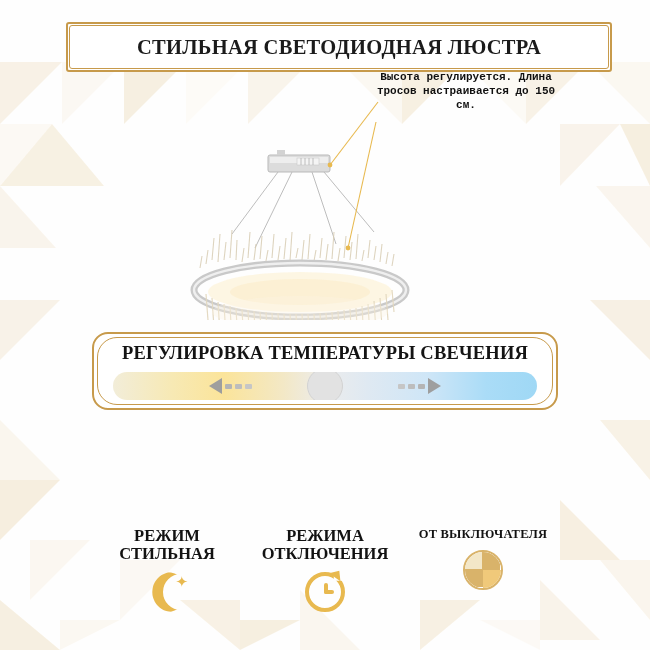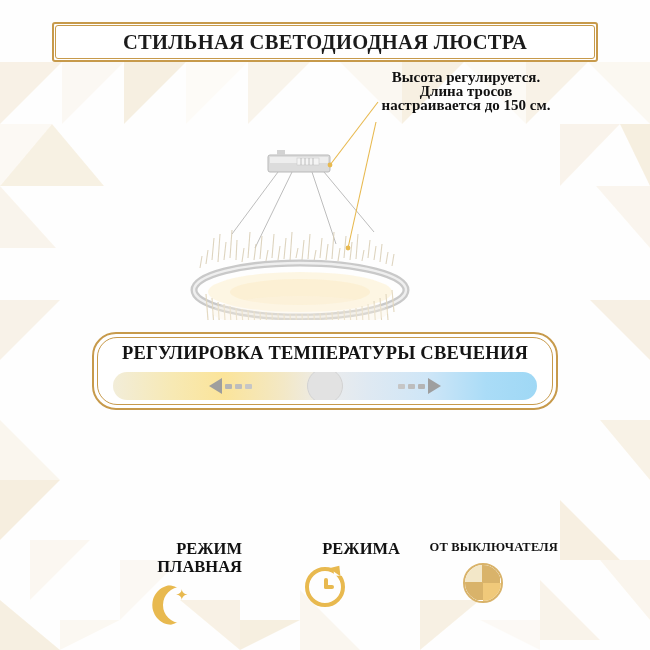--- a/index.html
+++ b/index.html
@@ -24,24 +24,24 @@
   .bg-deco {
     position: absolute;
     inset: 0;
     overflow: hidden;
     pointer-events: none;
   }
 
   
   .header-wrap {
     position: absolute;
-    left: 52px;
+    left: 66px;
     top: 22px;
     width: 546px;
-    height: 40px;
+    height: 50px;
   }
   .header-box {
     position: absolute;
     inset: 0;
     border: 2px solid #c79a4b;
     background: #ffffff;
     border-radius: 3px;
     box-sizing: border-box;
   }
   .header-box.inner {
@@ -68,35 +68,35 @@
     left: 0;
     top: 62px;
     width: 650px;
     height: 258px;
   }
   .callout-text {
     position: absolute;
     left: 374px;
     top: 8px;
     width: 184px;
-    font-family: Liberation Serif, serif;
+    font-family: Liberation Mono, monospace;
     font-weight: bold;
-    font-size: 15px;
+    font-size: 11px;
     line-height: 14px;
     color: #111111;
     text-align: center;
   }
 
   
   .panel {
     position: absolute;
     left: 92px;
     width: 466px;
     border: 2px solid #c79a4b;
-    border-radius: 24px;
+    border-radius: 16px;
     background: #ffffff;
     box-sizing: border-box;
   }
   .panel .panel-inner {
     position: absolute;
     inset: 3px;
     border: 1px solid #c79a4b;
     border-radius: 20px;
     pointer-events: none;
   }
@@ -169,22 +169,21 @@
   .modes {
     position: absolute;
     left: 92px;
     top: 527px;
     width: 466px;
     height: 112px;
   }
   .mode {
     position: absolute;
     width: 150px;
-    text-align: right;
-    margin-top: 13px;
+    text-align: center;
   }
   .mode-label {
     font-weight: bold;
     font-size: 16.5px;
     line-height: 18px;
     color: #121212;
     white-space: nowrap;
   }
   .mode-label.small {
     font-size: 12.5px;
@@ -475,29 +474,30 @@
       </div>
       <div class="slider-knob knob-temp"></div>
     </div>
   </div>
 
 
   <div class="modes">
 
     <div class="mode" style="left:0px; top:0px;">
       <div class="mode-label">РЕЖИМ</div>
-      <div class="mode-label">ПЛАВНАЯ</div>
+      <div class="mode-label">СТИЛЬНАЯ</div>
       <div class="mode-icon">
         <div class="moon"></div>
         <div class="star">✦</div>
       </div>
     </div>
 
     <div class="mode" style="left:158px; top:0px;">
       <div class="mode-label">РЕЖИМА</div>
+      <div class="mode-label">ОТКЛЮЧЕНИЯ</div>
       <div class="mode-icon">
         <div class="clock-ring"></div>
         <div class="clock-hand-h"></div>
         <div class="clock-hand-m"></div>
         <div class="clock-arrow"></div>
       </div>
     </div>
 
     <div class="mode" style="left:316px; top:0px;">
       <div class="mode-label small">ОТ ВЫКЛЮЧАТЕЛЯ</div>

